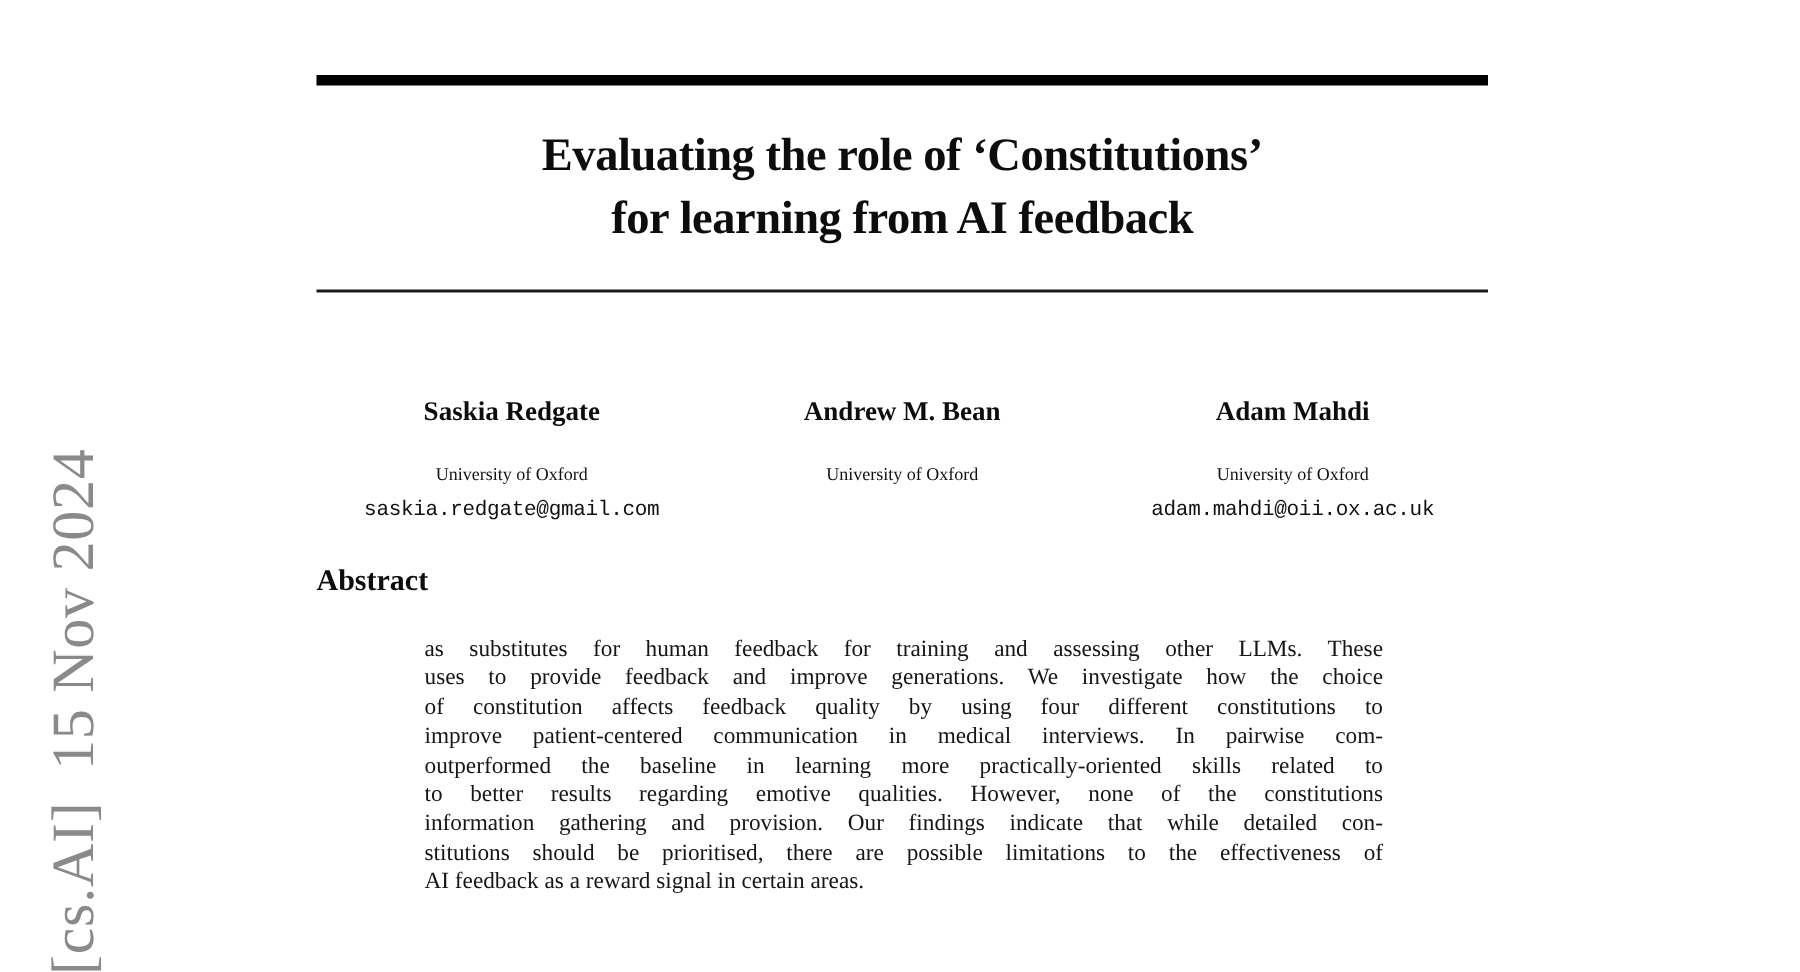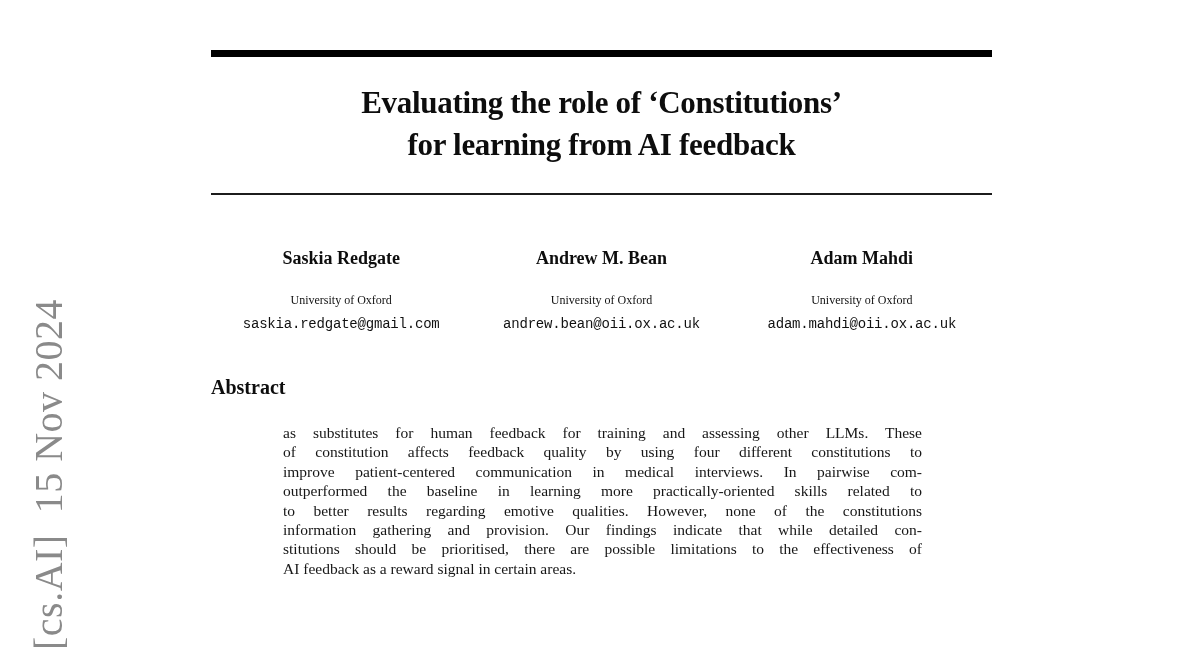--- a/index.html
+++ b/index.html
@@ -61,21 +61,21 @@
     font-weight: bold;
     font-size: 31px;
     line-height: 42px;
     color: #0d0d0d;
     letter-spacing: -0.3px;
   }
 
   .authors-row {
     position: absolute;
     left: 211px;
-    top: 248px;
+    top: 264px;
     width: 781px;
     display: flex;
     flex-direction: row;
     justify-content: space-between;
   }
   .author-block {
     flex: 1 1 0;
     text-align: center;
   }
   .author-name {
@@ -150,38 +150,38 @@
 
       <div class="author-block">
         <div class="author-name">Saskia Redgate</div>
         <div class="author-affiliation">University of Oxford</div>
         <div class="author-email">saskia.redgate@gmail.com</div>
       </div>
 
       <div class="author-block">
         <div class="author-name">Andrew M. Bean</div>
         <div class="author-affiliation">University of Oxford</div>
-        <div class="author-email">andrew.bean@oii.ox.ac.uk</div>
       </div>
 
       <div class="author-block">
         <div class="author-name">Adam Mahdi</div>
         <div class="author-affiliation">University of Oxford</div>
         <div class="author-email">adam.mahdi@oii.ox.ac.uk</div>
       </div>
     </div>
 
   <div class="abstract-heading">Abstract</div>
 
   <div class="abstract-body">
 
 
       <div class="abstract-line">as substitutes for human feedback for training and assessing other LLMs. These</div>
 
 
+      <div class="abstract-line">uses to provide feedback and improve generations. We investigate how the choice</div>
 
       <div class="abstract-line">of constitution affects feedback quality by using four different constitutions to</div>
 
       <div class="abstract-line">improve patient-centered communication in medical interviews. In pairwise com-</div>
 
 
       <div class="abstract-line">outperformed the baseline in learning more practically-oriented skills related to</div>
 
       <div class="abstract-line">to better results regarding emotive qualities. However, none of the constitutions</div>
 

